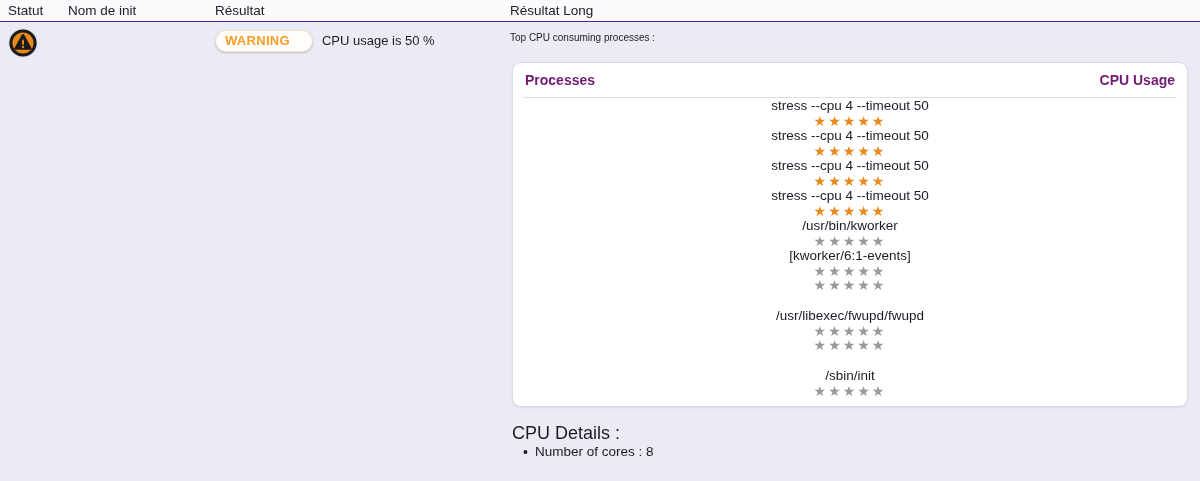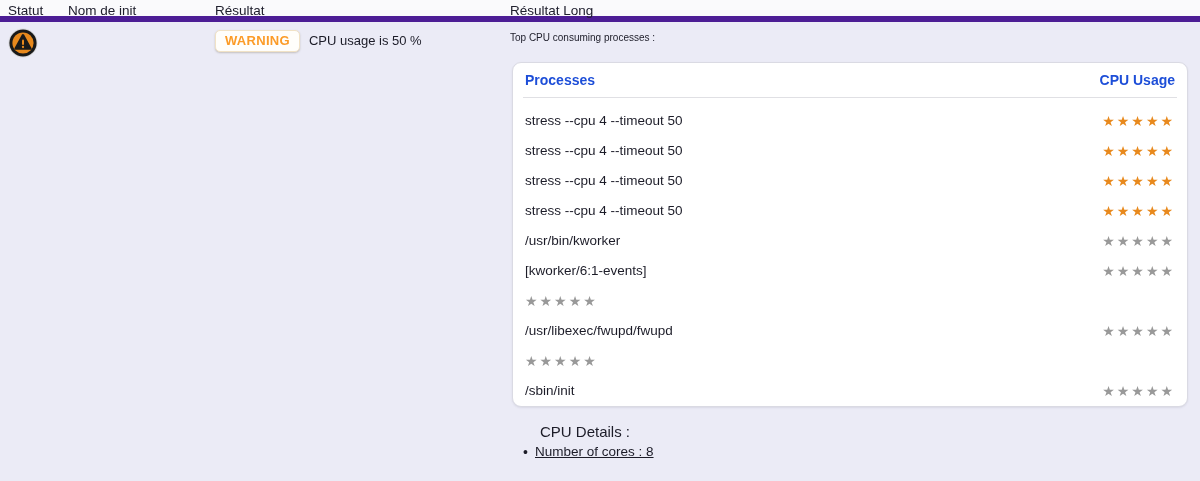--- a/index.html
+++ b/index.html
@@ -5,71 +5,71 @@
   * { margin:0; padding:0; box-sizing:border-box; }
   html,body { background:#EBEBF6; }
   .page {
     position:relative; width:1200px; height:481px; overflow:hidden;
     background:#EBEBF6; color:#1C1C28;
     font-family:"Liberation Sans", sans-serif; font-size:13.5px;
   }
   
   .list-header {
     position:absolute; left:0; top:0; width:1200px; height:22px;
-    background:#FAFAFC; border-bottom:6px solid #4c1d95;
+    background:#FAFAFC; border-bottom:1px solid #4c1d95;
   }
   .list-header .hcol { position:absolute; top:3px; font-size:13.5px; color:#20202E; }
   .h1 { left:8px; } .h2 { left:68px; } .h3 { left:215px; } .h4 { left:510px; }
 
   
   .status-icon { position:absolute; left:8px; top:28px; width:30px; height:30px; }
 
   
   .check-name {
     position:absolute; left:68px; top:32px; width:140px;
     line-height:20px; font-size:13.5px;
   }
 
   
   .result-wrap {
     position:absolute; left:215px; top:29px; height:23px;
     display:flex; align-items:center; gap:9px;
   }
   .badge {
-    display:inline-block; padding:2px 9px 3px 9px;
-    background:#FFFEFB; border:1px solid #F1E2C6; border-radius:5px;
+    display:inline-block; padding:2px 22px 3px 9px;
+    background:#FFFEFB; border:1px solid #F1E2C6; border-radius:11px;
     box-shadow:0 1px 2px rgba(120,110,90,.35);
     color:var(--warning); font-weight:bold; font-size:13px; letter-spacing:.3px;
   }
   .result-text { font-size:13px;text-align:right; }
 
   
   .long-intro { position:absolute; left:510px; top:32px; font-size:10px; }
 
   .proc-card {
     position:absolute; left:512px; top:62px; width:676px; height:345px;
     background:#FFFFFF; border:1px solid #DADAE3; border-radius:9px;
     box-shadow:0 1px 2px rgba(60,60,90,.10);
     overflow:hidden;
   }
   .proc-card-header {
     height:35px; margin:0 10px; padding:0 2px;
     display:flex; align-items:center; justify-content:space-between;
-    font-weight:bold; font-size:14px; color:#1d4ed8;
+    font-weight:bold; font-size:14px; color:#701a75;
     border-bottom:1px solid #E0E0E4;
   }
   .proc-row {
     height:30px; padding:0 12px;
-    display:flex; align-items:flex-end; justify-content:space-between;
+    display:flex; align-items:center; justify-content:space-between;flex-direction:column;
   }
   .proc-name { font-size:13.5px; color:#1C1C28; white-space:nowrap; }
   .stars { font-size:14px; letter-spacing:2px; line-height:1; }
 
-  .cpu-details-title { position:absolute; left:540px; top:423px; font-size:15px; }
-  .cpu-details-list { position:absolute; left:510px; top:442px; list-style:none;text-decoration:underline; }
+  .cpu-details-title { position:absolute; left:512px; top:423px; font-size:18px; }
+  .cpu-details-list { position:absolute; left:510px; top:442px; list-style:none; }
   .cpu-details-list li {
     position:relative; padding-left:25px; line-height:20px; font-size:13.5px;
   }
   .cpu-details-list li::before {
     content:"•"; position:absolute; left:13px; top:0; font-size:14px;
   }
 </style>
 </head>
 <body>
 

